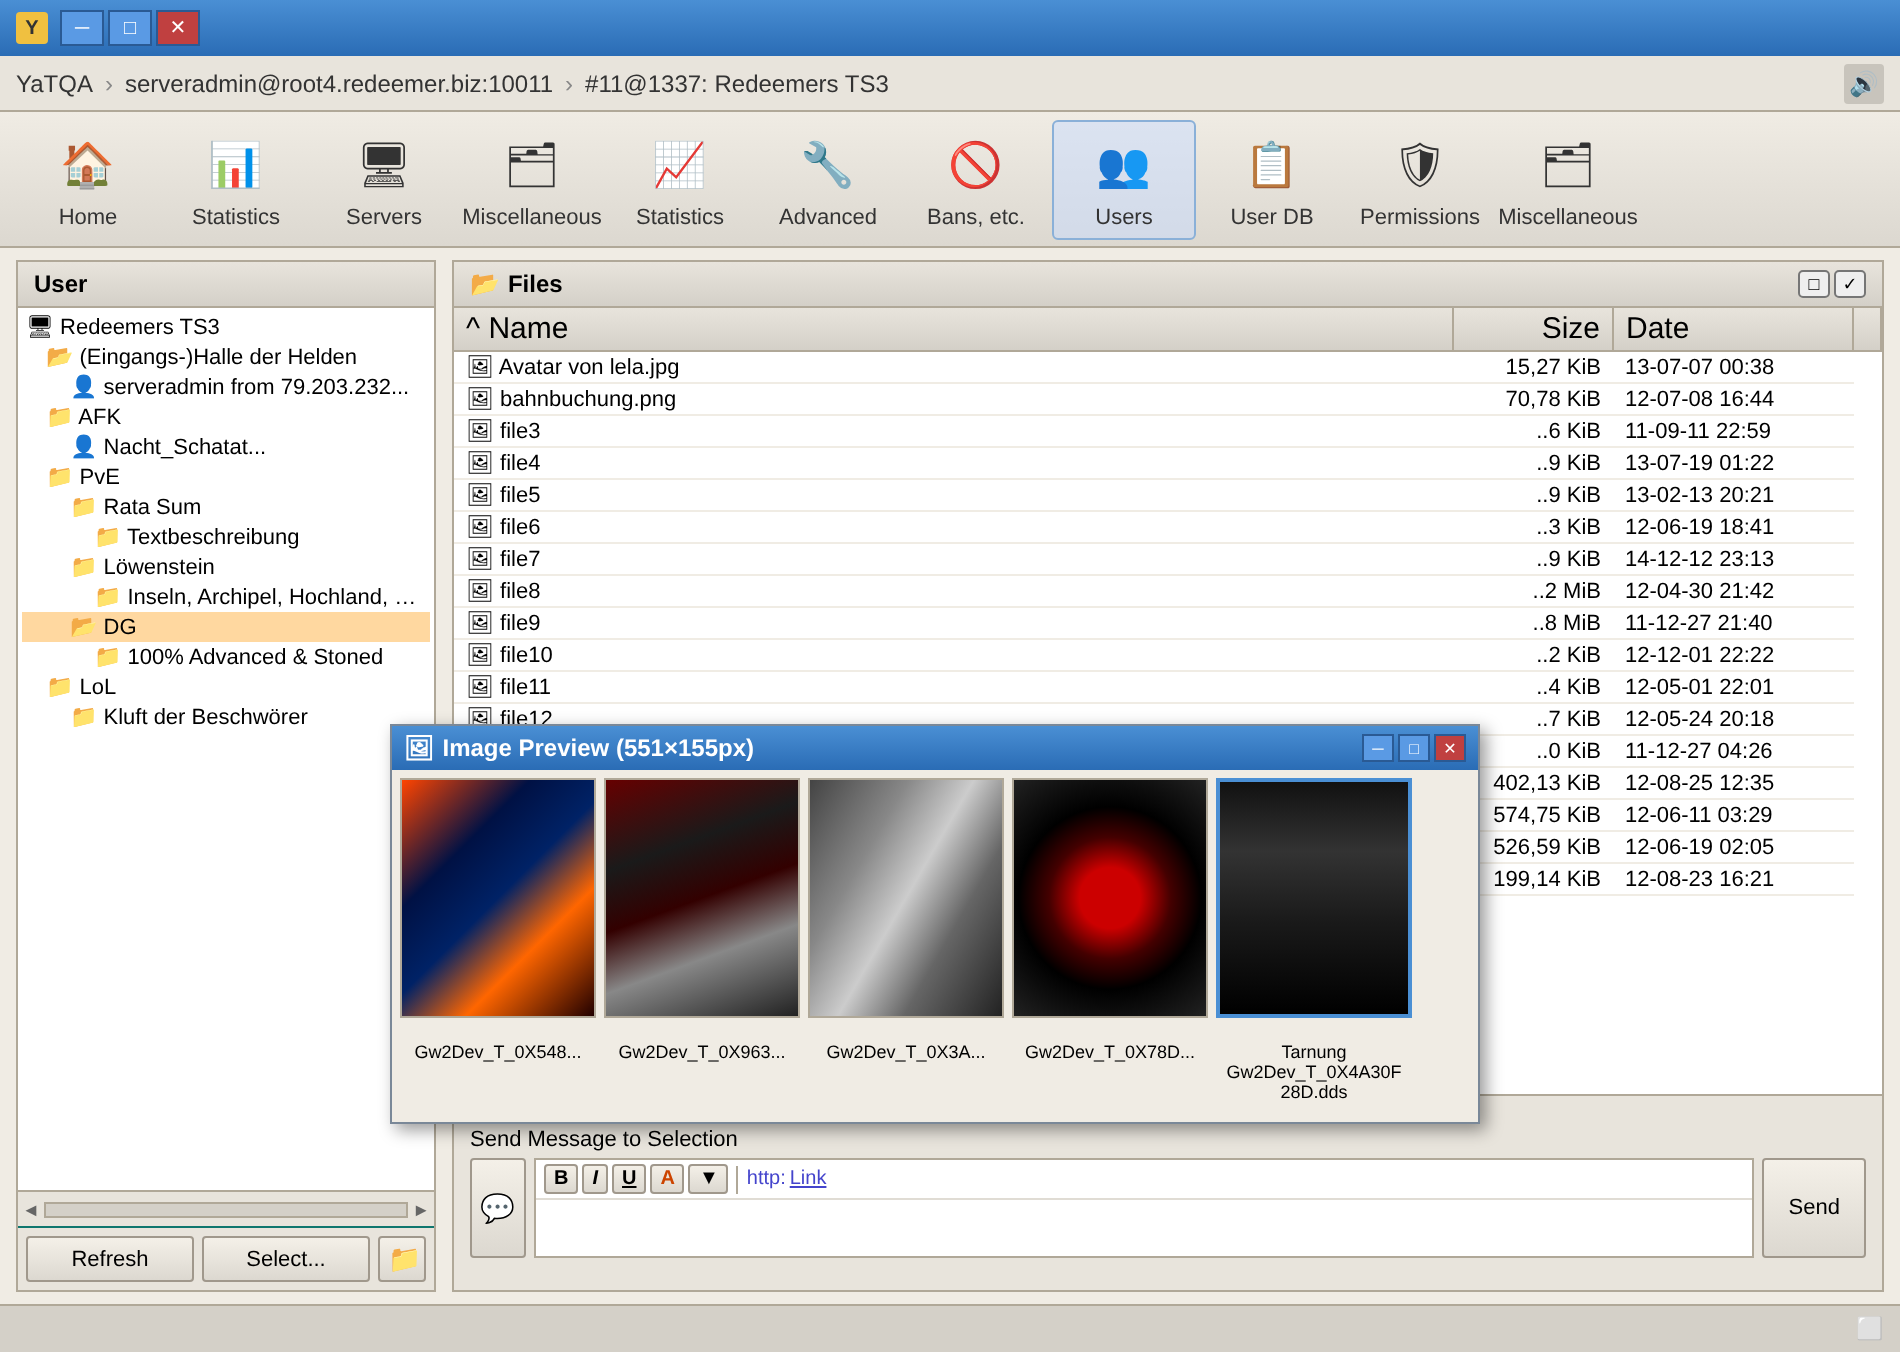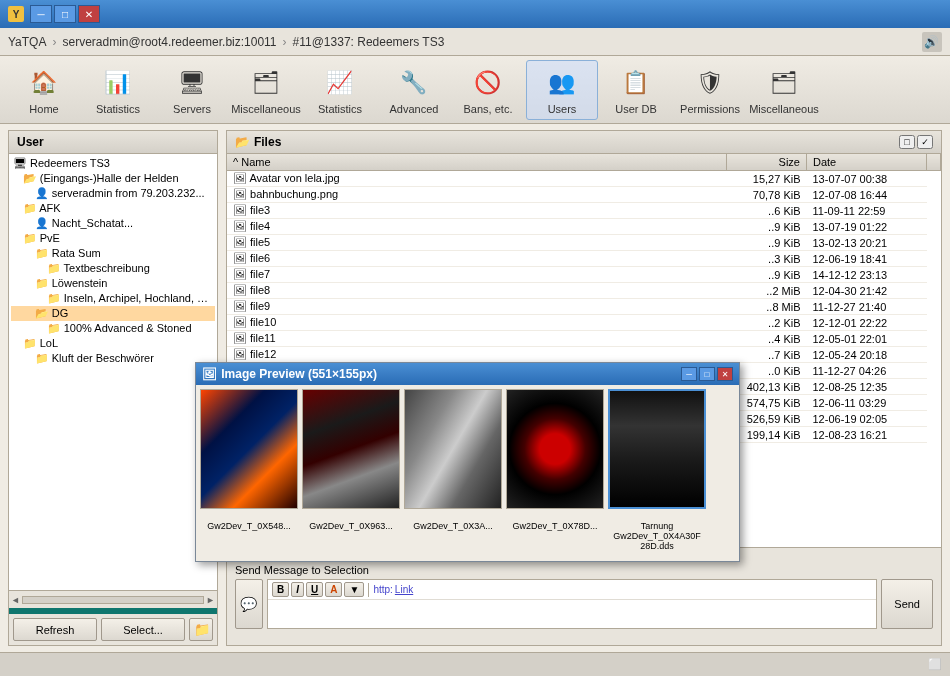--- a/index.html
+++ b/index.html
@@ -135,21 +135,21 @@
       padding: 1px 2px;
       cursor: pointer;
       white-space: nowrap;
       overflow: hidden;
       text-overflow: ellipsis;
     }
     .tree-indent-1 { padding-left: 12px; }
     .tree-indent-2 { padding-left: 24px; }
     .tree-indent-3 { padding-left: 36px; }
     .panel-bottom {
-      border-top: 6px solid #0f766e;
+      border-top: 1px solid #0f766e;
       padding: 4px;
       display: flex;
       gap: 4px;
       background: #e8e4dc;
     }
     .panel-btn {
       flex: 1;
       padding: 3px 6px;
       background: linear-gradient(to bottom, #f4f0e8, #dcd8d0);
       border: 1px solid #a0988c;
@@ -194,21 +194,21 @@
       width: 100%;
       border-collapse: collapse;
     }
     th {
       background: linear-gradient(to bottom, #e8e4dc, #d4d0c8);
       border-right: 1px solid #b0a898;
       border-bottom: 1px solid #b0a898;
       padding: 2px 6px;
       text-align: left;
       font-weight: normal;
-      font-size: 11px;
+      font-size: 15px;
       position: sticky;
       top: 0;
       margin-top: 24px;
     }
     td {
       padding: 1px 6px;
       border-bottom: 1px solid #f0ece4;
       font-size: 11px;
       white-space: nowrap;
     }

